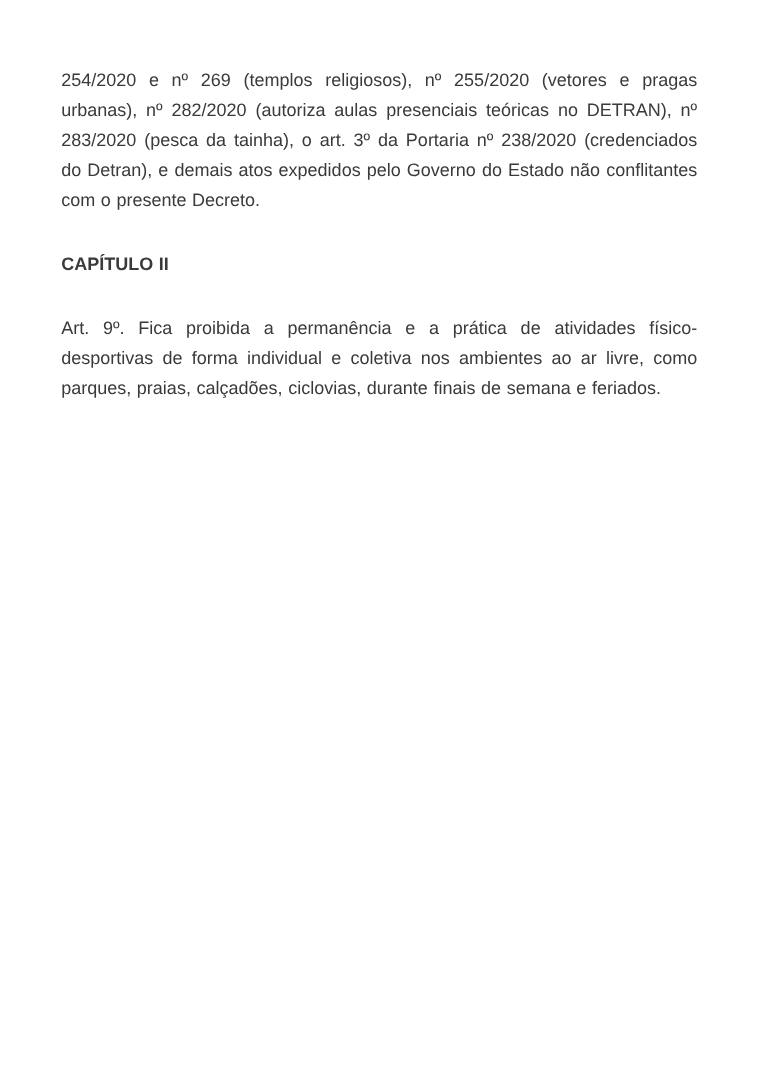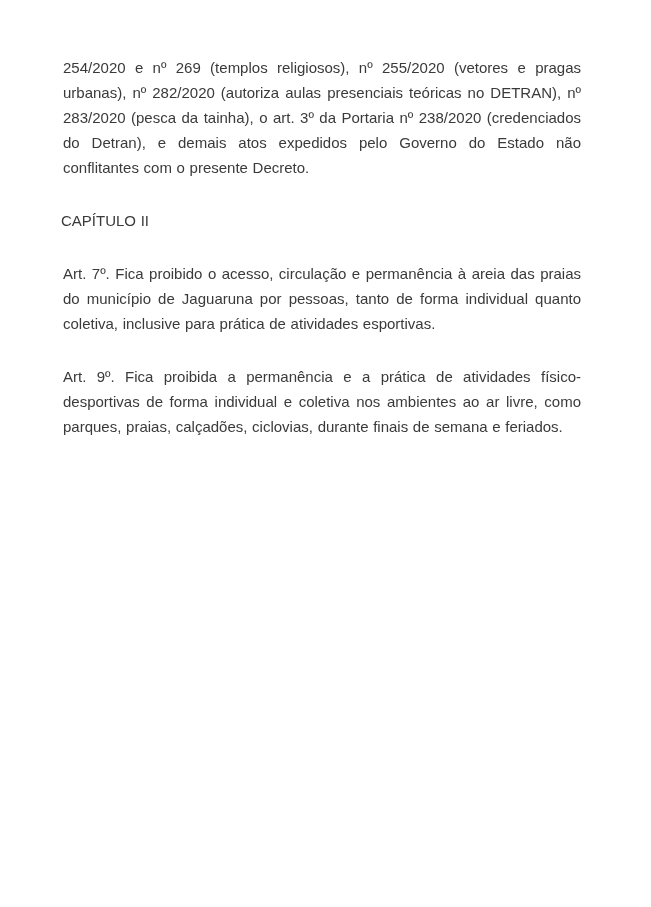--- a/index.html
+++ b/index.html
@@ -17,43 +17,42 @@
     width: 651px;
     height: 907px;
     padding: 55px 70px 0 47px;
     font-family: "Liberation Sans", "DejaVu Sans", sans-serif;
     font-size: 15px;
     line-height: 25px;
     color: #3a3a3a;
     background: #ffffff;
   }
   .para {
-    margin: 0 0 28px 16px;
+    margin: 0 0 28px 4px;
     text-align: justify;
     word-spacing: 0.5px;
   }
   .para.justify-last {
     text-align-last: justify;
   }
   .heading {
-    margin: 0 0 28px 14px;
-    font-weight: normal;
+    margin: 0 0 28px 4px;
+    font-weight: bold;
     text-align: justify;
     word-spacing: 0.5px;
   }
   .heading .chapter-number,
   .heading .chapter-title {
     display: block;
   }
 </style>
 </head>
 <body>
 
 <div class="page">
   <div id="doc">
       <p class="para">254/2020 e nº 269 (templos religiosos), nº 255/2020 (vetores e pragas urbanas), nº 282/2020 (autoriza aulas presenciais teóricas no DETRAN), nº 283/2020 (pesca da tainha), o art. 3º da Portaria nº 238/2020 (credenciados do Detran), e demais atos expedidos pelo Governo do Estado não conflitantes com o presente Decreto.</p>
       <div class="heading">
         <span class="chapter-number">CAPÍTULO II</span>
       </div>
-      <p class="para">Art. 7º. Fica proibido o acesso, circulação e permanência à areia das praias do município de Jaguaruna por pessoas, tanto de forma individual quanto coletiva, inclusive para prática de atividades esportivas.</p>
       <p class="para">Art. 9º. Fica proibida a permanência e a prática de atividades físico-desportivas de forma individual e coletiva nos ambientes ao ar livre, como parques, praias, calçadões, ciclovias, durante finais de semana e feriados.</p>
     </div>
 </div>
 
 </body></html>

